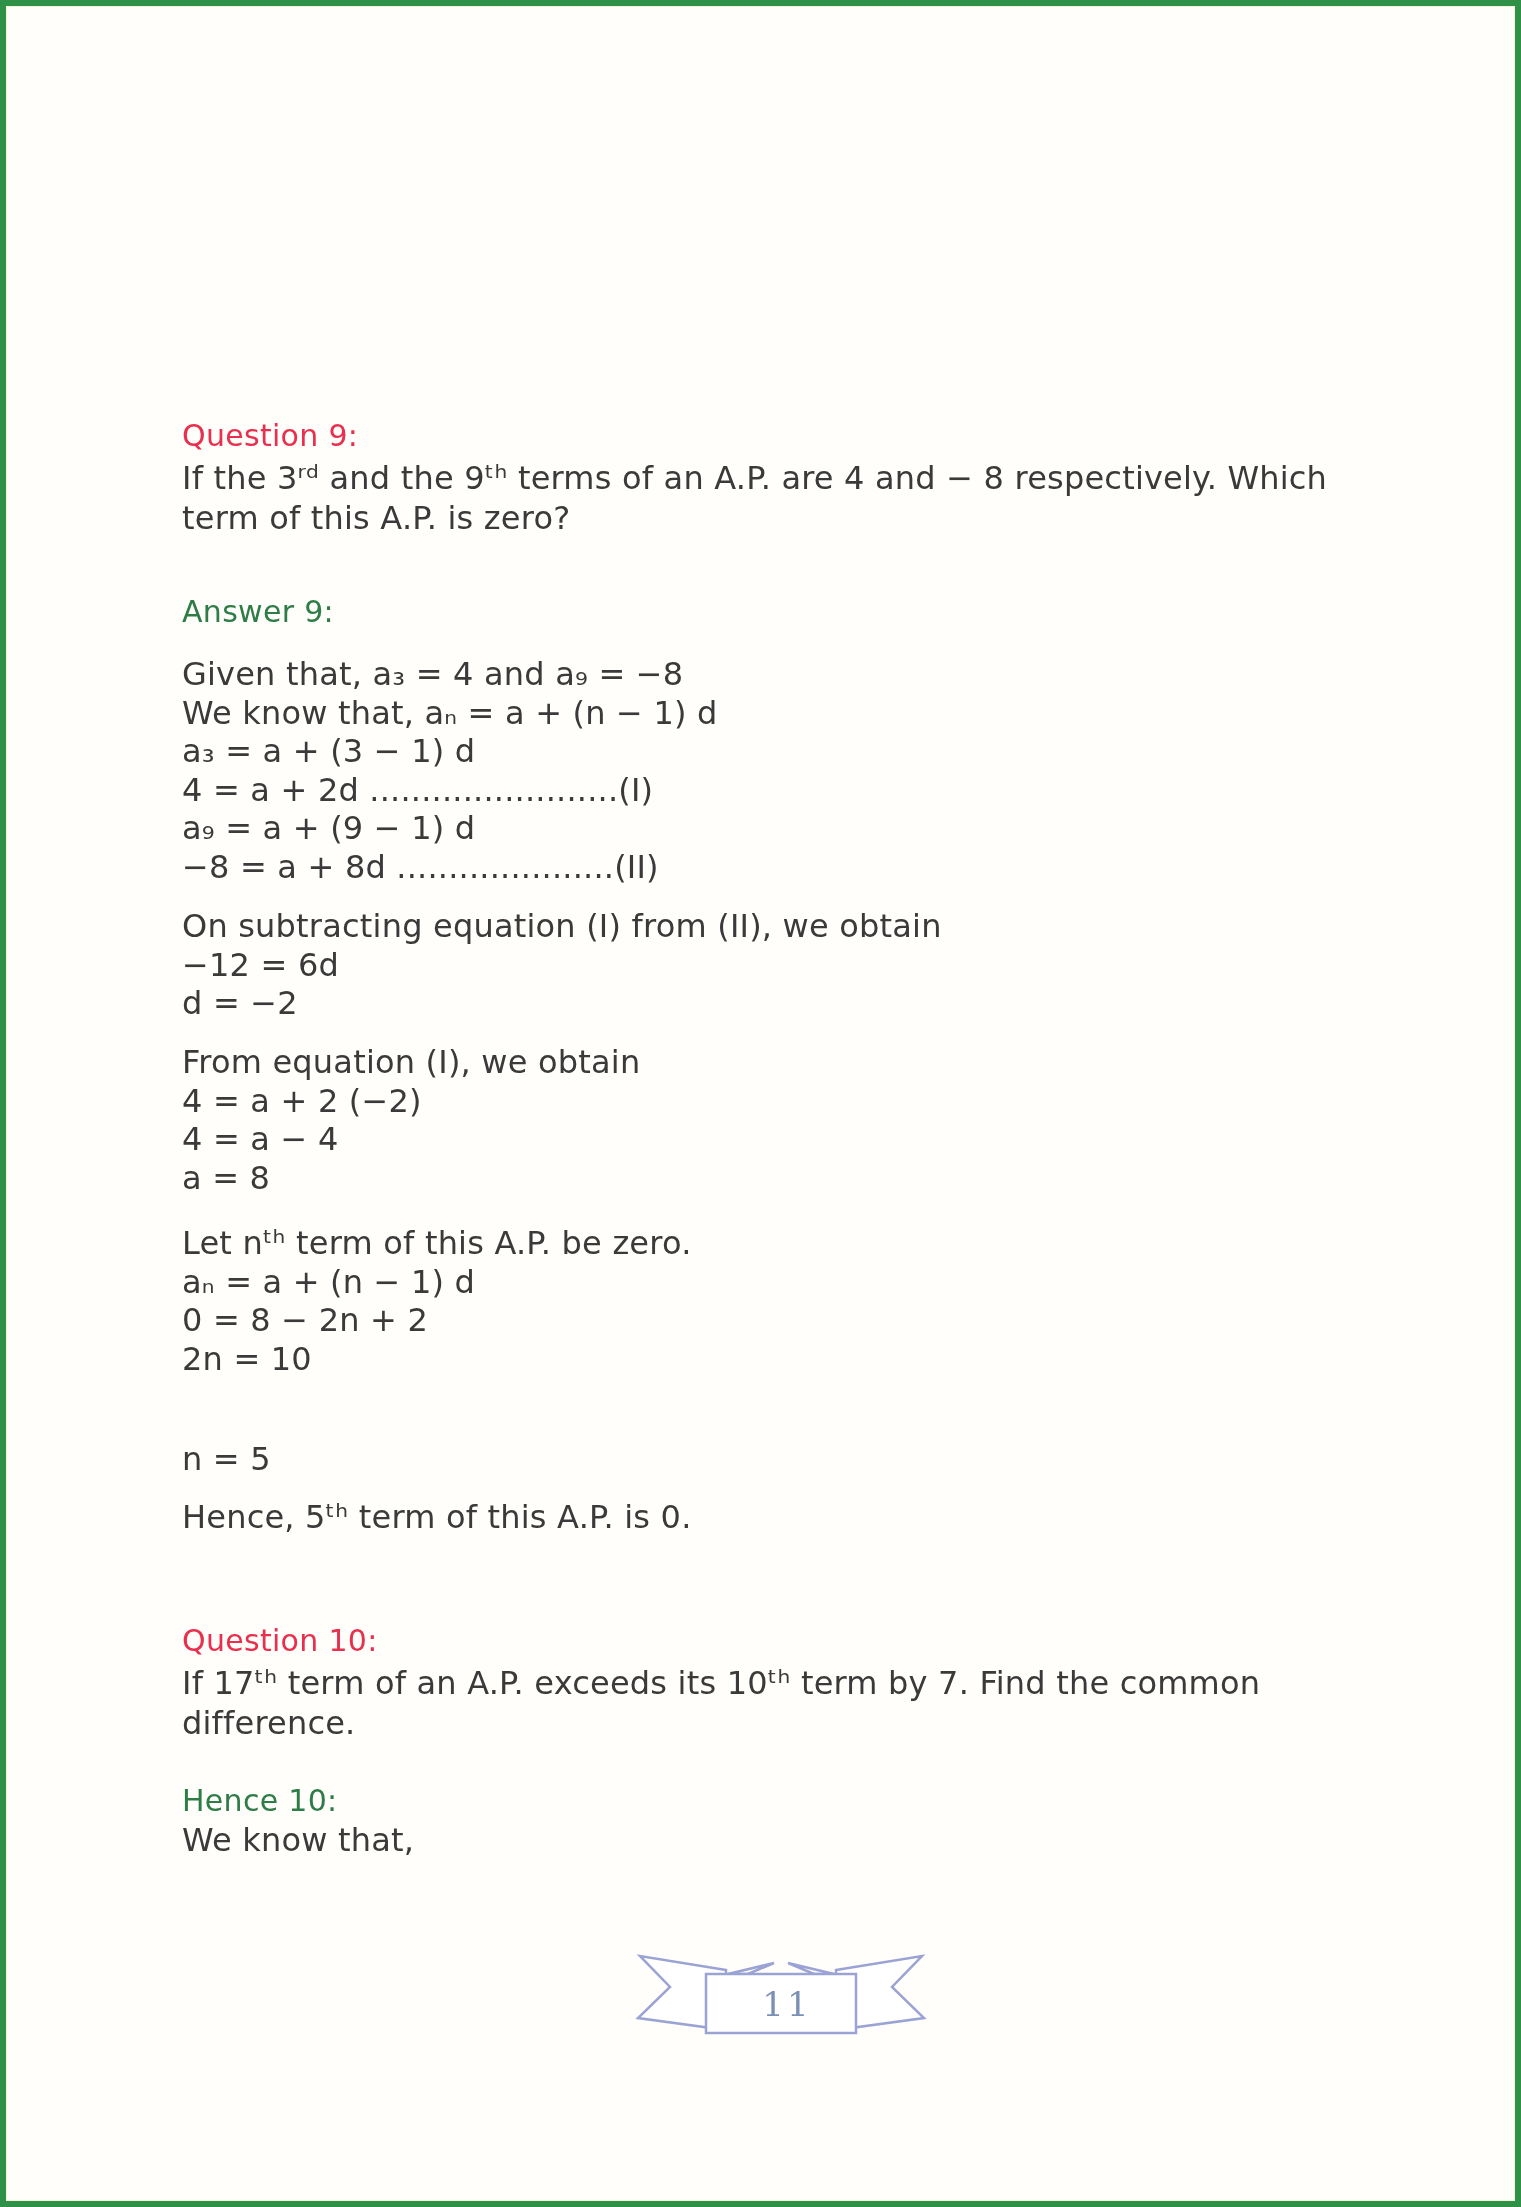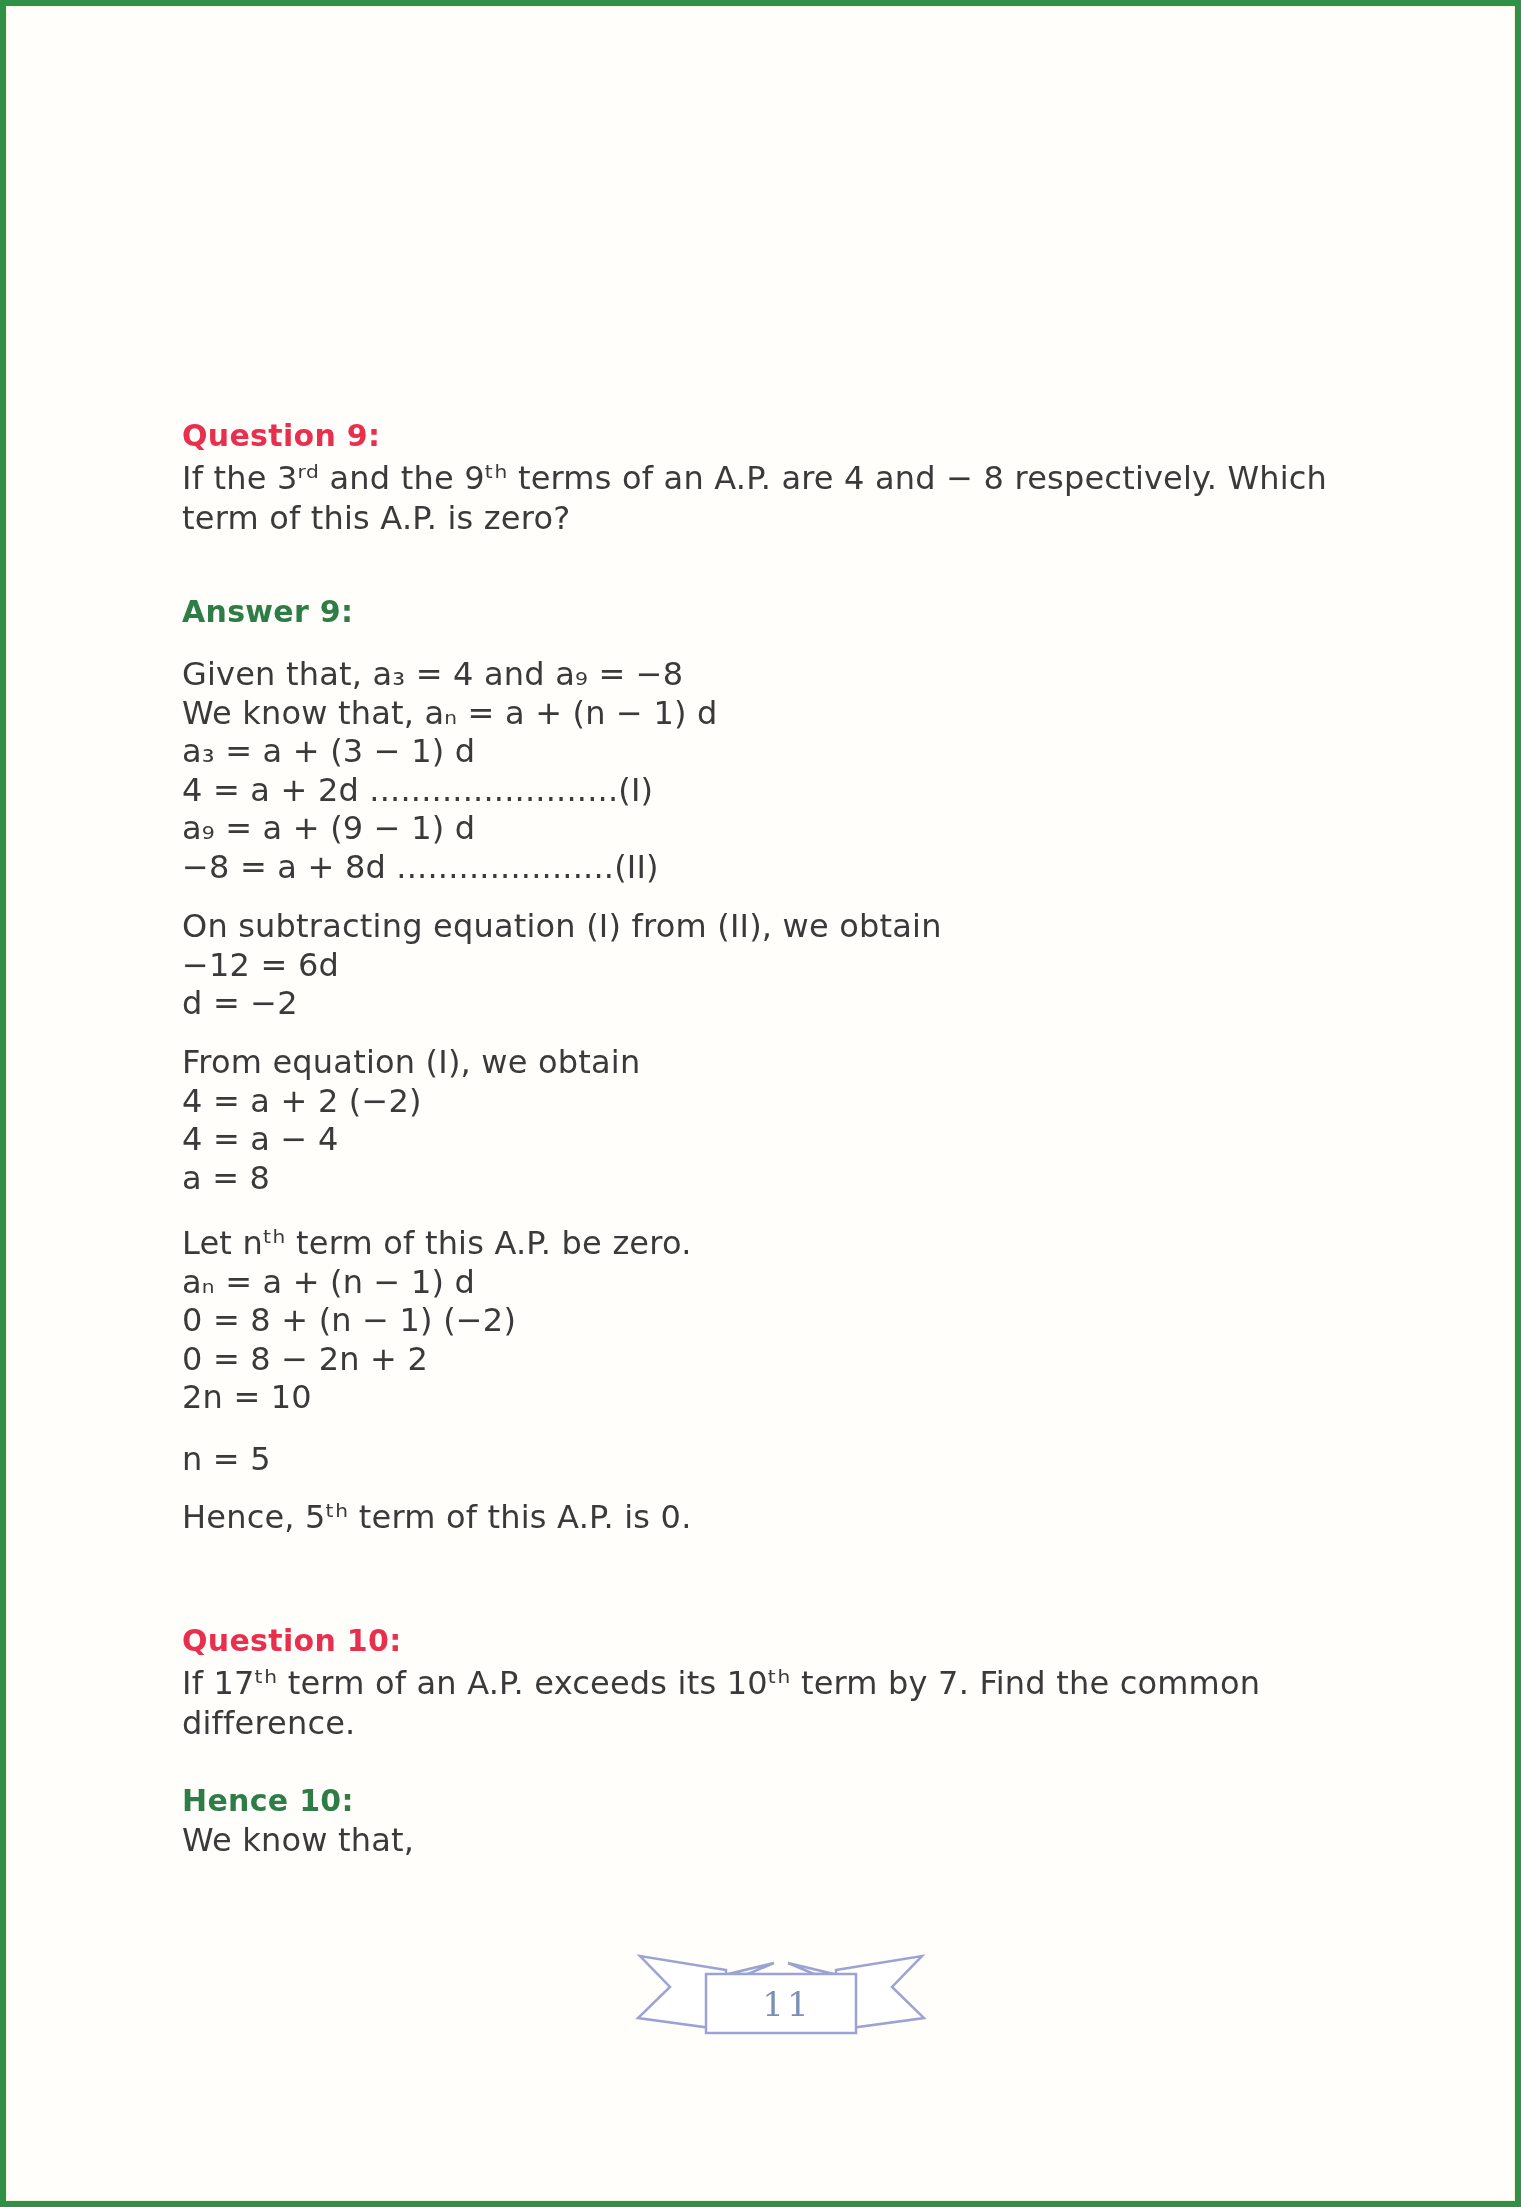--- a/index.html
+++ b/index.html
@@ -10,21 +10,21 @@
   }
   .page {
     position: absolute; inset: 0;
     box-sizing: border-box;
     background: #fffefb;
     border: 6px solid #2f9147;
     box-shadow: inset 0 0 0 1px #f4f3d8;
   }
   .block { position: absolute; left: 176px; right: 80px; }
   .q-head, .a-head {
-    margin: 0; font-size: 30px; font-weight: bold; letter-spacing: 0.3px;
+    margin: 0; font-size: 30px; font-weight: normal; letter-spacing: 0.3px;
   }
   .q-head { color: #e8304e; }
   .a-head { color: #2e7d46; }
   .body-line {
     margin: 0; font-size: 32px; line-height: 38.5px;
     color: #3a3a3a; letter-spacing: 0.2px; white-space: nowrap;
   }
   .qtext .body-line { line-height: 40px; white-space: normal; }
   .ribbon {
     position: absolute; left: 620px; top: 1944px;
@@ -74,21 +74,20 @@
   <section class="block" style="top:1037px">
     <p class="body-line">From equation (I), we obtain</p>
     <p class="body-line">4 = a + 2 (−2)</p>
     <p class="body-line">4 = a − 4</p>
     <p class="body-line">a = 8</p>
   </section>
 
   <section class="block" style="top:1218px">
     <p class="body-line">Let nᵗʰ term of this A.P. be zero.</p>
     <p class="body-line">aₙ = a + (n − 1) d</p>
-    <p class="body-line">0 = 8 + (n − 1) (−2)</p>
     <p class="body-line">0 = 8 − 2n + 2</p>
     <p class="body-line">2n = 10</p>
   </section>
 
   <section class="block" style="top:1434px">
     <p class="body-line">n = 5</p>
   </section>
 
   <section class="block" style="top:1492px">
     <p class="body-line">Hence, 5ᵗʰ term of this A.P. is 0.</p>

